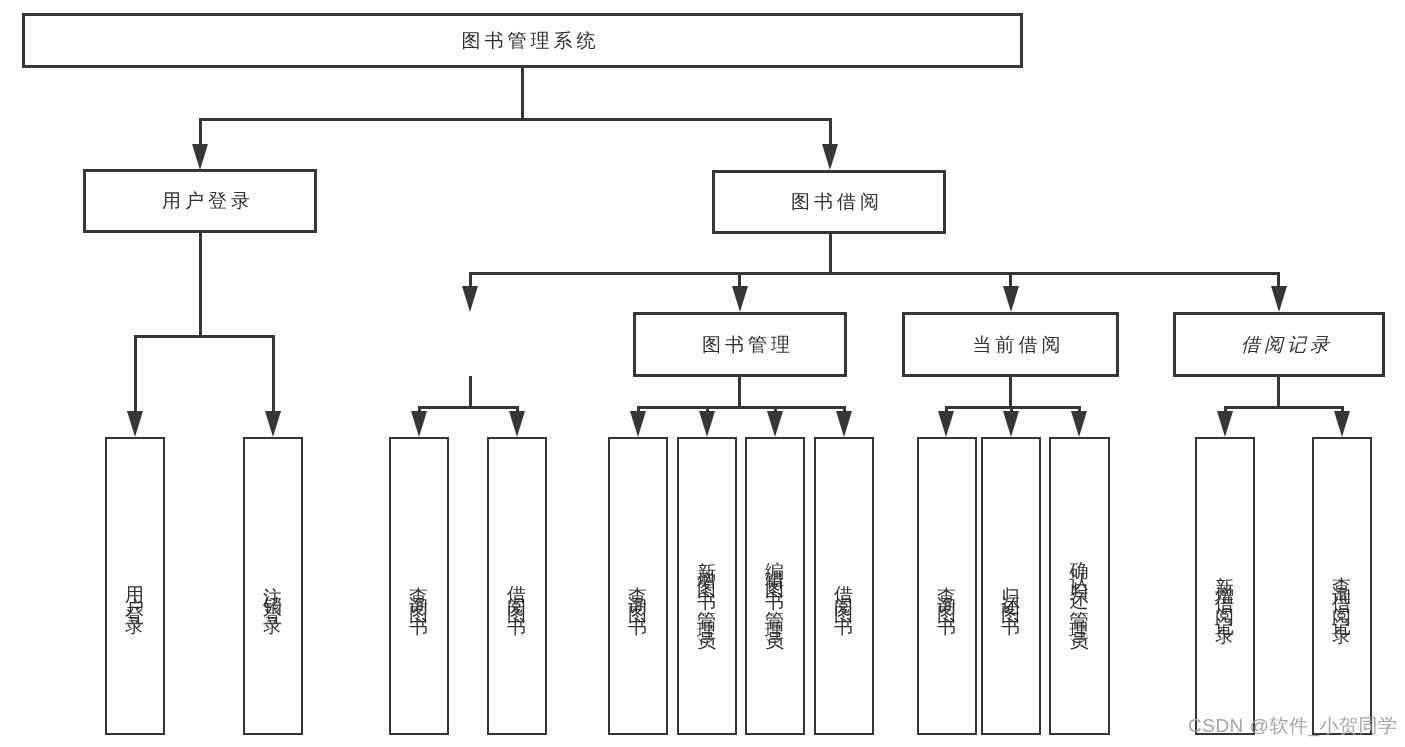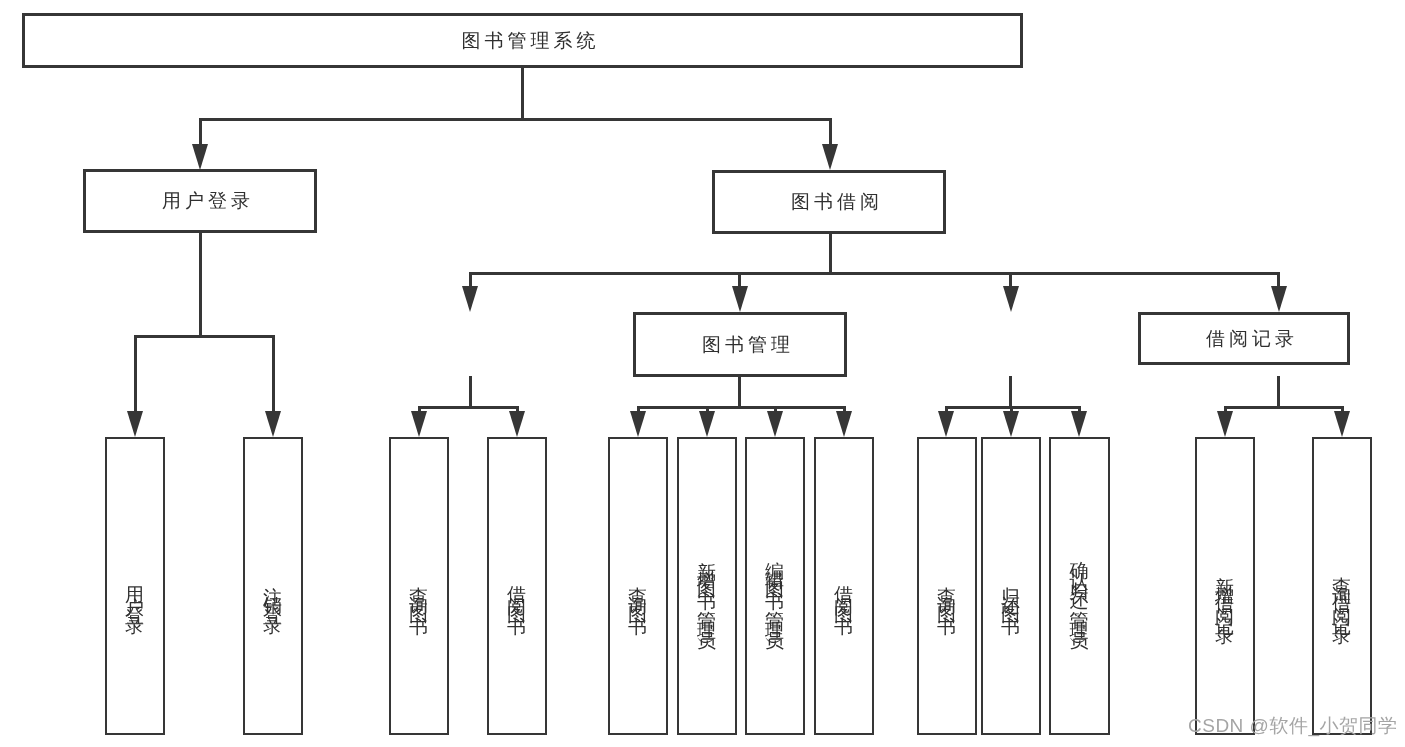--- a/index.html
+++ b/index.html
@@ -39,21 +39,22 @@
 <body>
 
 <div class="canvas">
 
   <div class="box hbox" style="left:22px;top:13px;width:1001px;height:55px;">图书管理系统</div>
 
   <div class="box hbox" style="left:83px;top:169px;width:234px;height:64px;">用户登录</div>
   <div class="box hbox" style="left:712px;top:170px;width:234px;height:64px;">图书借阅</div>
 
   <div class="box hbox" style="left:633px;top:312px;width:214px;height:65px;">图书管理</div>
-  <div class="box hbox" style="left:1138px;top:312px;width:212px;height:53px;">借阅记录</div>
+  <div class="box hbox" style="left:902px;top:312px;width:217px;height:65px;">当前借阅</div>
+  <div class="box hbox" style="left:1173px;top:312px;width:212px;height:65px;font-style:italic;">借阅记录</div>
 
   <div class="box vbox" style="left:105px;top:437px;width:60px;height:298px;">用户登录</div>
   <div class="box vbox" style="left:243px;top:437px;width:60px;height:298px;">注销登录</div>
 
   <div class="box vbox" style="left:389px;top:437px;width:60px;height:298px;">查询图书</div>
   <div class="box vbox" style="left:487px;top:437px;width:60px;height:298px;">借阅图书</div>
 
   <div class="box vbox" style="left:608px;top:437px;width:60px;height:298px;">查询图书</div>
   <div class="box vbox" style="left:677px;top:437px;width:60px;height:298px;">新增图书（管理员）</div>
   <div class="box vbox" style="left:745px;top:437px;width:60px;height:298px;">编辑图书（管理员）</div>

